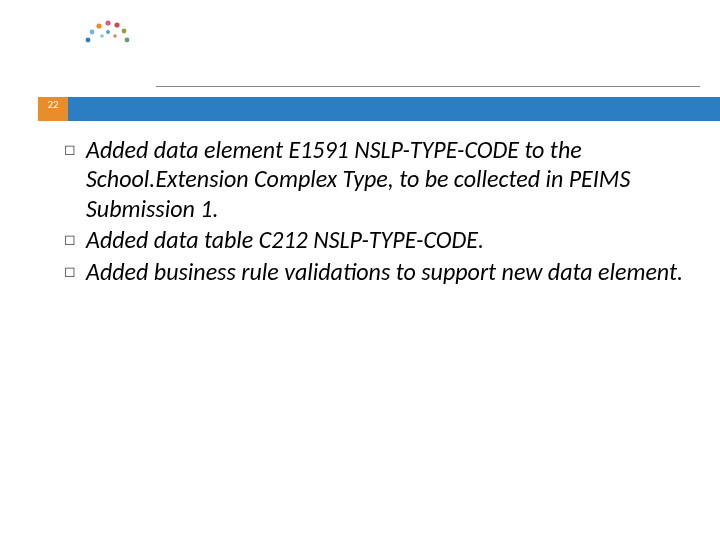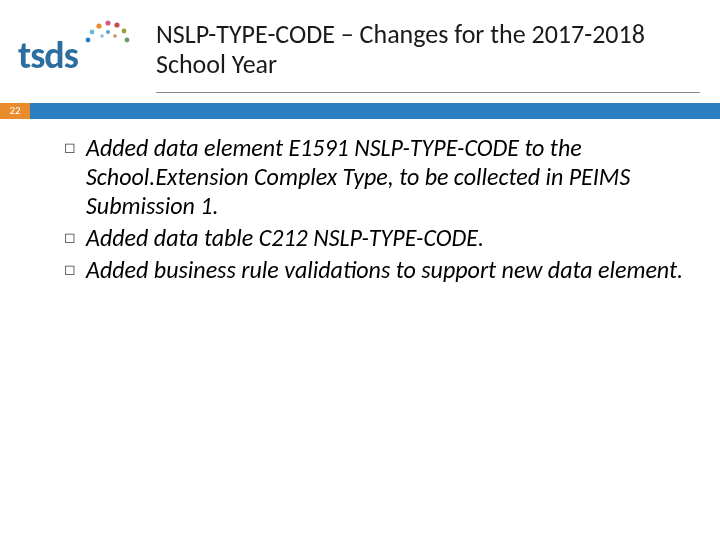--- a/index.html
+++ b/index.html
@@ -8,21 +8,21 @@
 
   
   .header { display: flex; align-items: flex-start; padding: 18px 20px 8px 18px; }
   .logo { width: 120px; height: 56px; position: relative; flex: 0 0 auto; }
   .dots { position: absolute; left: 60px; top: -2px; width: 58px; height: 34px; }
   .tsds-text { position: absolute; left: 0; top: 14px; font-weight: 700; font-size: 38px; letter-spacing: -1px; color: #2c6ea0; }
   .title { margin-left: 18px; font-size: 26px; line-height: 1.15; color: #1a1a1a; flex: 1; padding-top: 2px; }
   .title-underline { border-bottom: 1px solid #888; margin: 4px 20px 0 156px; }
 
   
-  .bar-row { display: flex; align-items: stretch; margin-top: 10px; height: 16px; }
+  .bar-row { display: flex; align-items: stretch; margin-top: 10px; height: 24px; margin-left: 38px; }
   .page-box { width: 30px; background: #e98c2c; color: #fff; font-size: 11px; line-height: 16px; text-align: center; font-weight: 400; }
   .blue-bar { flex: 1; background: #2c7ec2; }
 
   
   .body { padding: 14px 36px 0 64px; }
   .bullet-item { display: flex; align-items: flex-start; font-size: 24px; line-height: 1.22; margin-bottom: 2px; color: #000; }
   .bullet-mark { width: 22px; flex: 0 0 auto; font-size: 14px; line-height: 30px; color: #404040; }
   .bullet-text { flex: 1; font-style: italic; }
 </style>
 </head>
@@ -36,23 +36,21 @@
         <circle cx="14" cy="16" r="2.4" fill="#6cb6e4"></circle>
         <circle cx="21" cy="10" r="2.6" fill="#e98c2c"></circle>
         <circle cx="30" cy="7" r="2.6" fill="#d65a8a"></circle>
         <circle cx="39" cy="9" r="2.6" fill="#c94f4f"></circle>
         <circle cx="46" cy="15" r="2.4" fill="#9c9c3a"></circle>
         <circle cx="49" cy="24" r="2.4" fill="#6a9c6a"></circle>
         <circle cx="30" cy="16" r="2.0" fill="#5aa0d0"></circle>
         <circle cx="24" cy="20" r="1.8" fill="#8cc0e0"></circle>
         <circle cx="37" cy="20" r="1.8" fill="#d69050"></circle>
       </svg>
-      <div class="tsds-text">tsds</div>
     </div>
-    <div class="title">NSLP-TYPE-CODE –  Changes for the 2017-2018 School Year</div>
   </div>
   <div class="title-underline"></div>
 
   <div class="bar-row">
     <div class="page-box">22</div>
     <div class="blue-bar"></div>
   </div>
 
   <div class="body">
     <div class="bullet-item">

